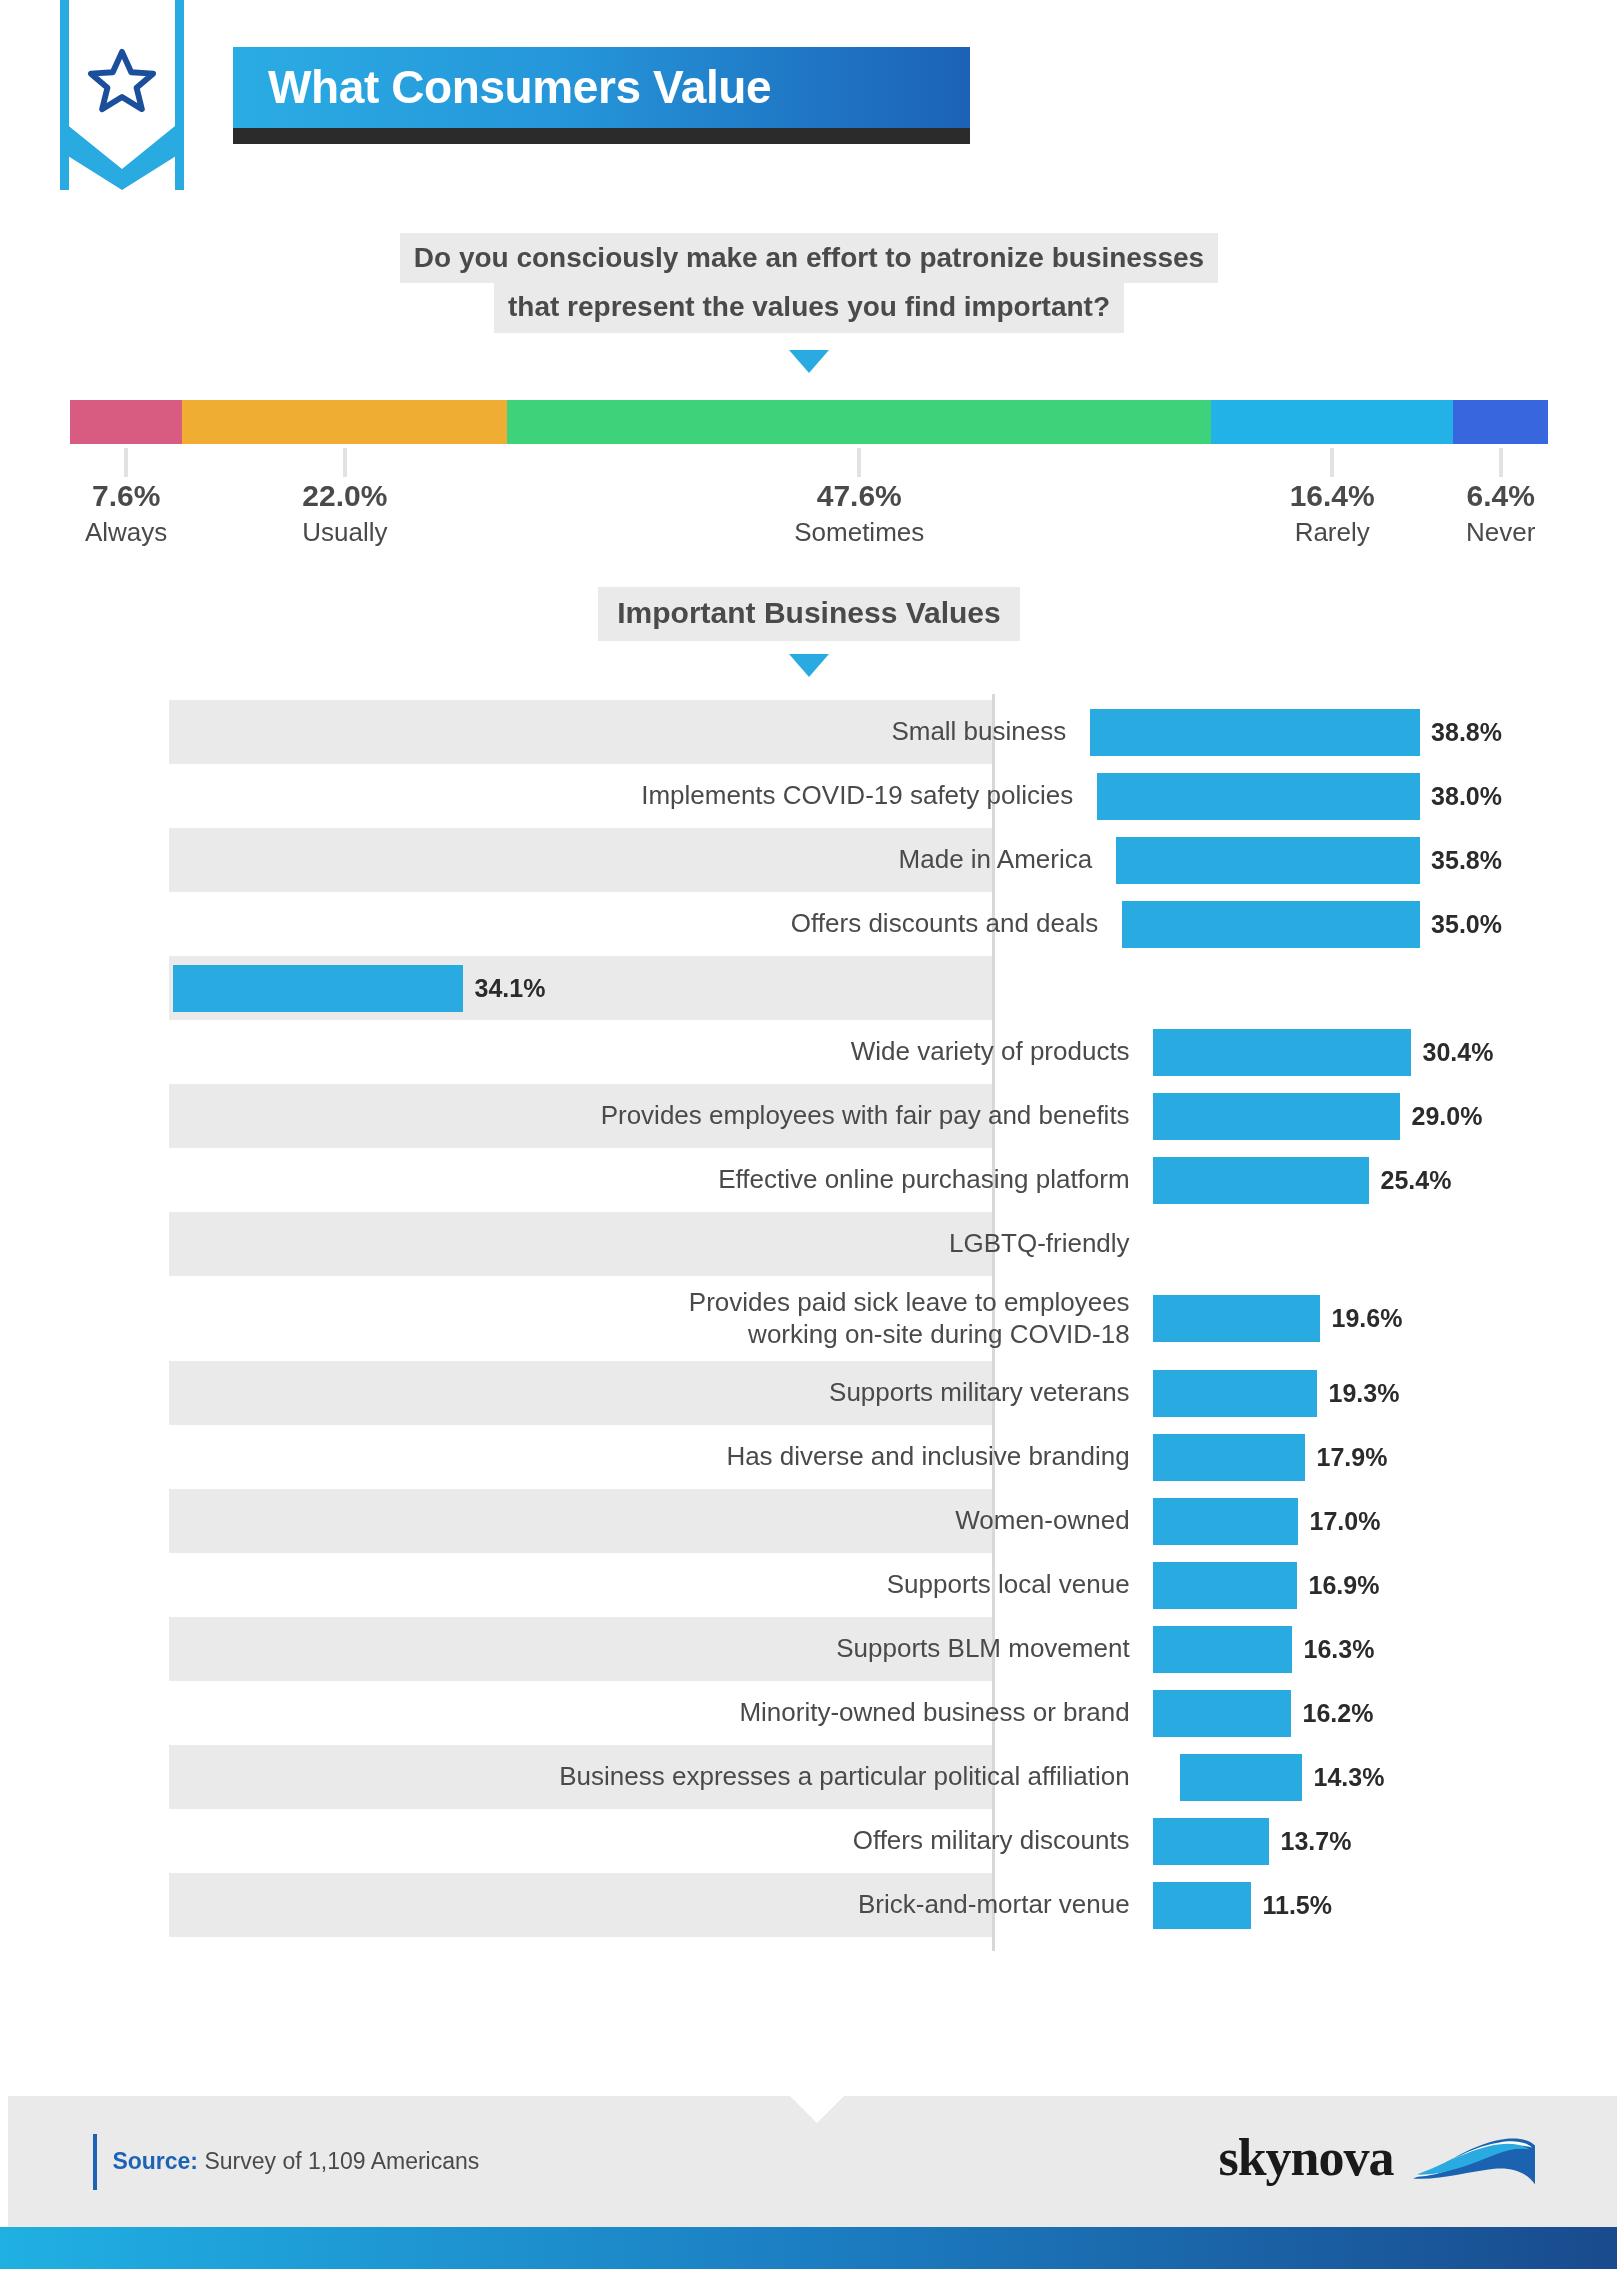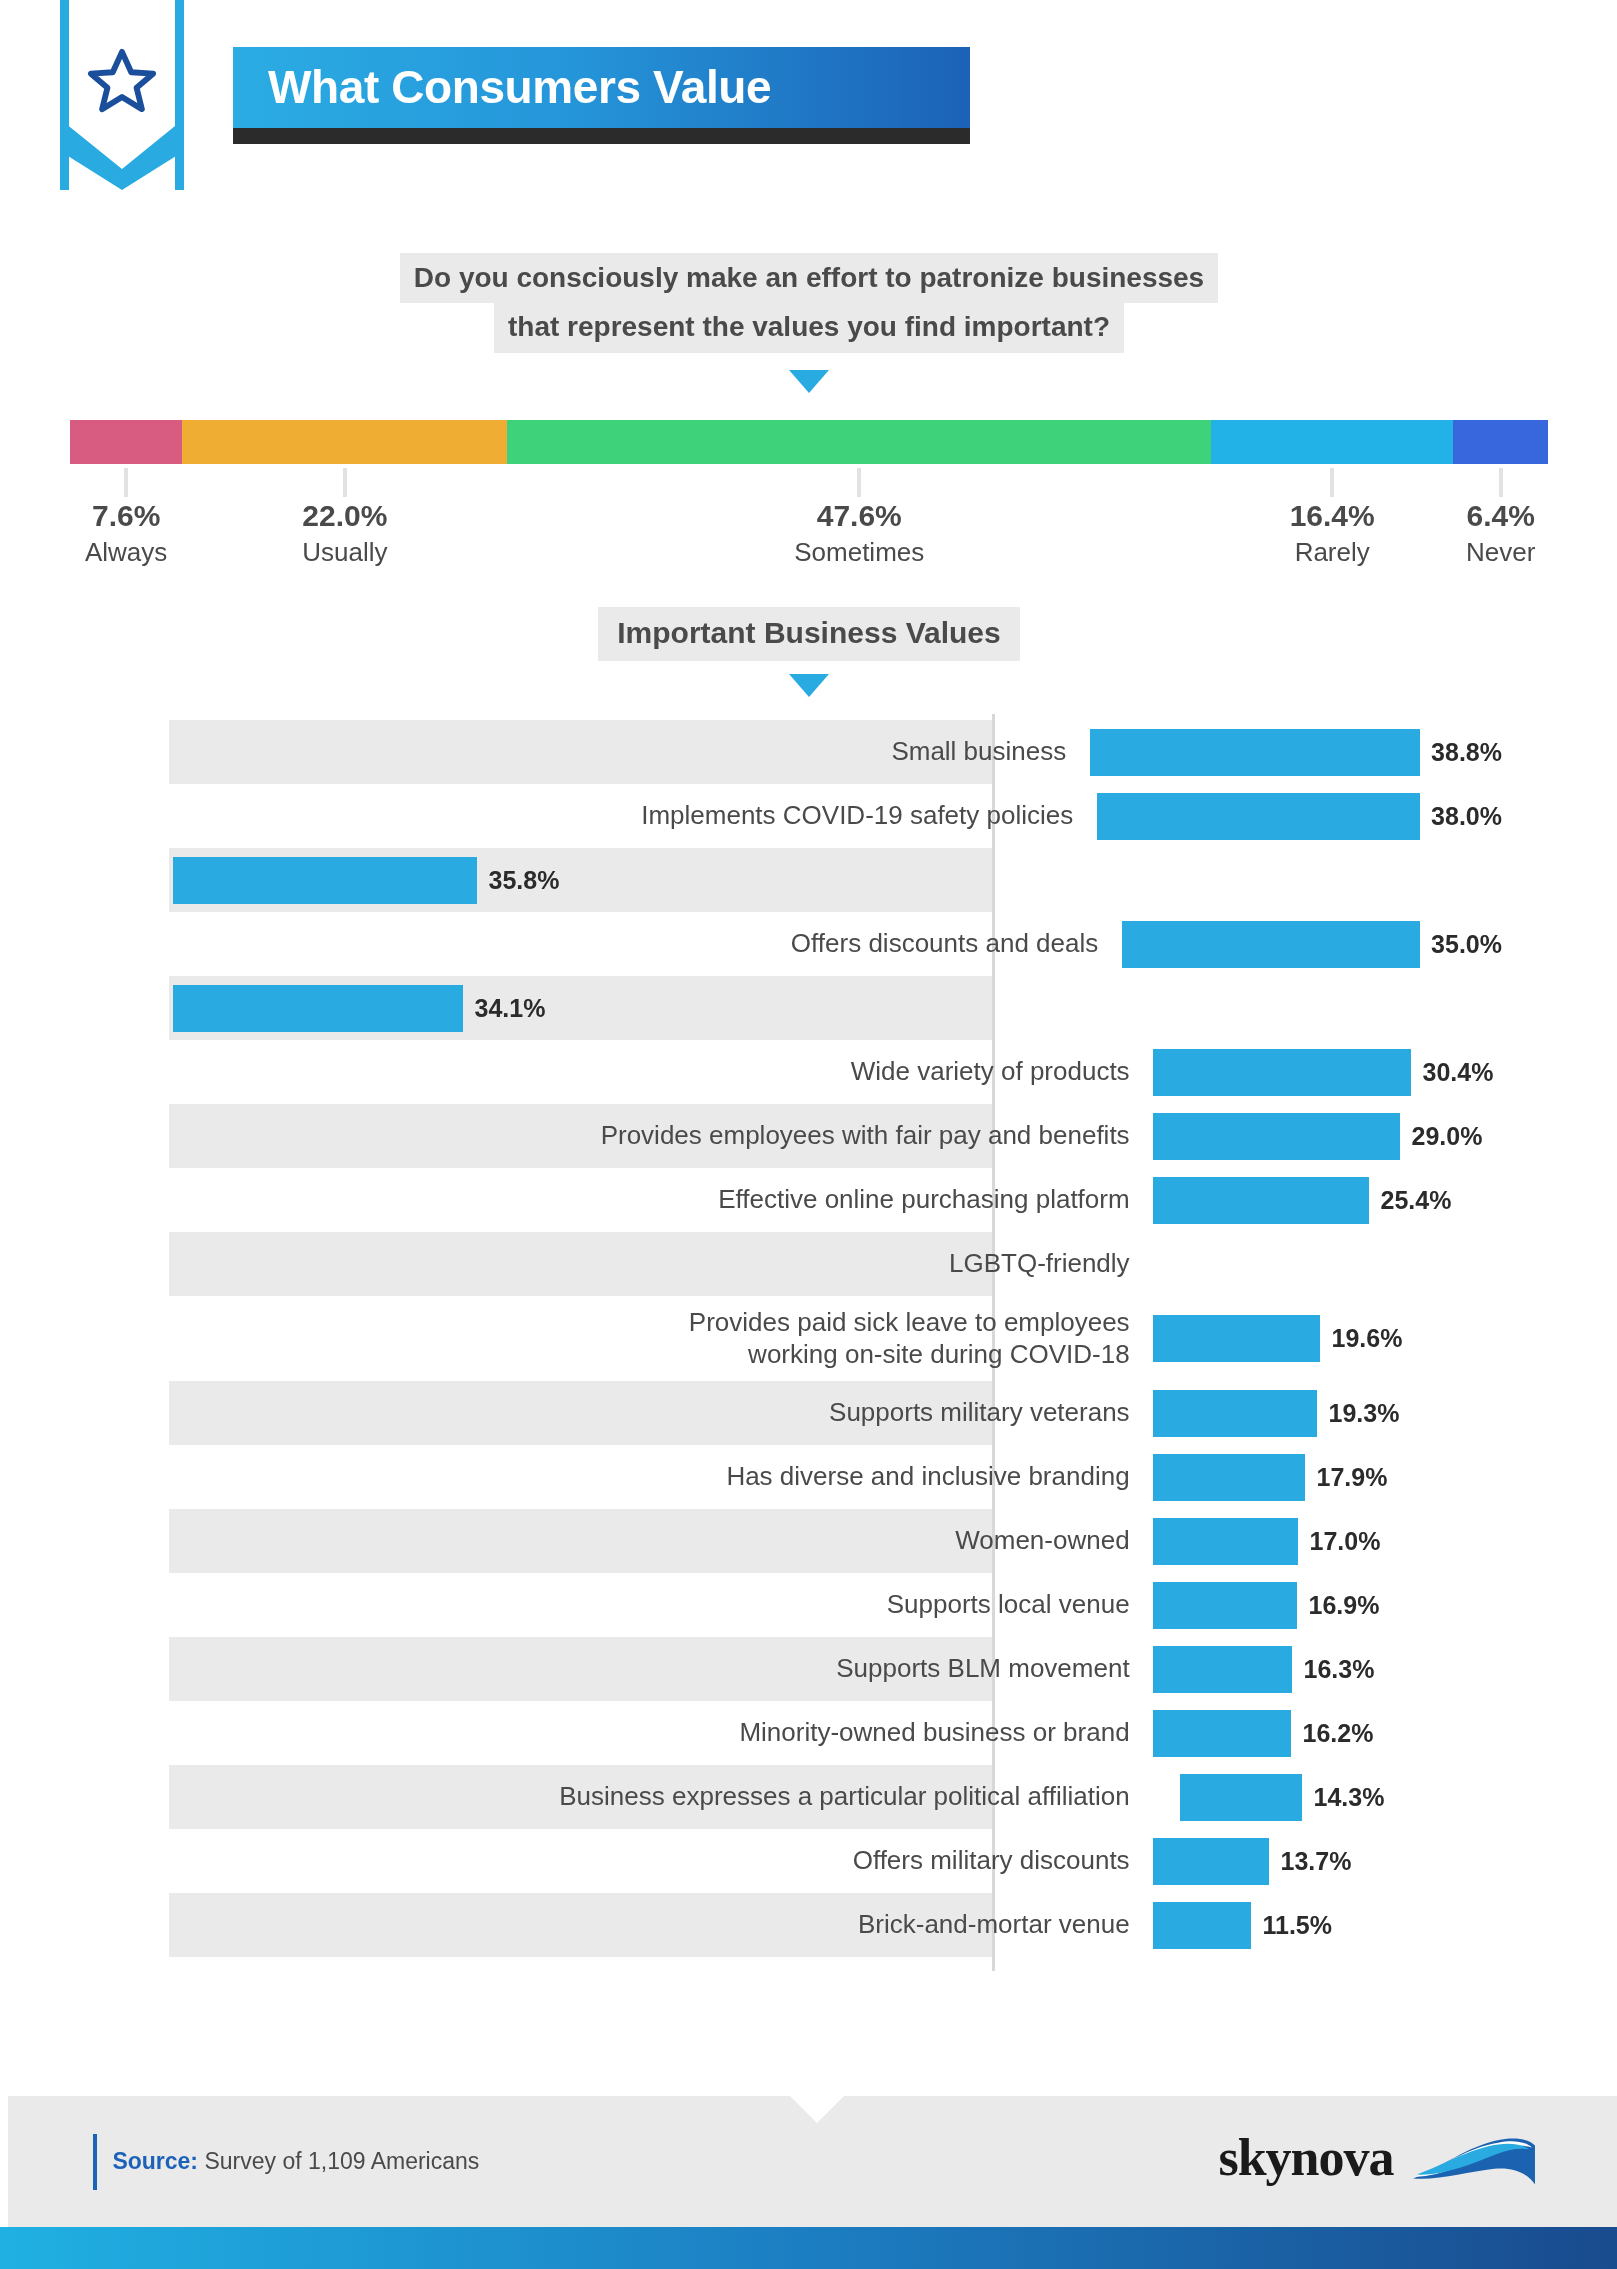--- a/index.html
+++ b/index.html
@@ -43,21 +43,21 @@
     letter-spacing:-0.4px;
     line-height:1.0;
     white-space:nowrap;
   }
   .title-shadow {
     width:737px; height:16.5px; background:#2B2B2B;
   }
 
   
   .question {
-    margin-top:59px;
+    margin-top:39px;
     text-align:center;
   }
   .question .qline {
     display:inline-block;
     background:#EAEAEA;
     color:#4A4A4A;
     font-size:28px;
     font-weight:bold;
     line-height:1.0;
     padding:10.7px 13.6px 11.6px 13.6px;
@@ -256,20 +256,21 @@
     <div class="row alt" style="height: 64px;">
       <div class="band"></div>
       <div class="label">Implements COVID-19 safety policies</div>
       <div class="barcell">
         <div class="bar" style="width: 323px;"></div>
         <div class="val">38.0%</div>
       </div>
     </div>
     <div class="row" style="height: 64px;">
       <div class="band"></div>
+      <div class="label">Made in America</div>
       <div class="barcell">
         <div class="bar" style="width: 304px;"></div>
         <div class="val">35.8%</div>
       </div>
     </div>
     <div class="row alt" style="height: 64px;">
       <div class="band"></div>
       <div class="label">Offers discounts and deals</div>
       <div class="barcell">
         <div class="bar" style="width: 298px;"></div>

